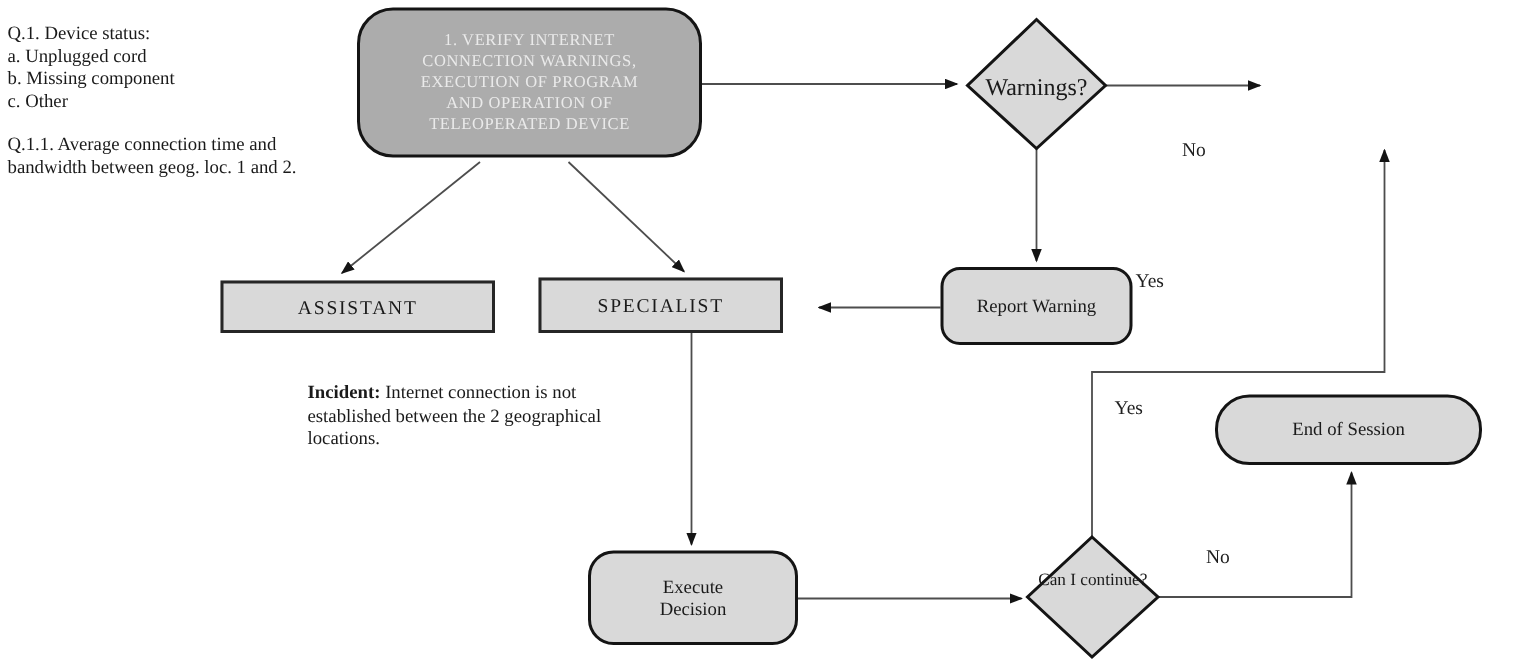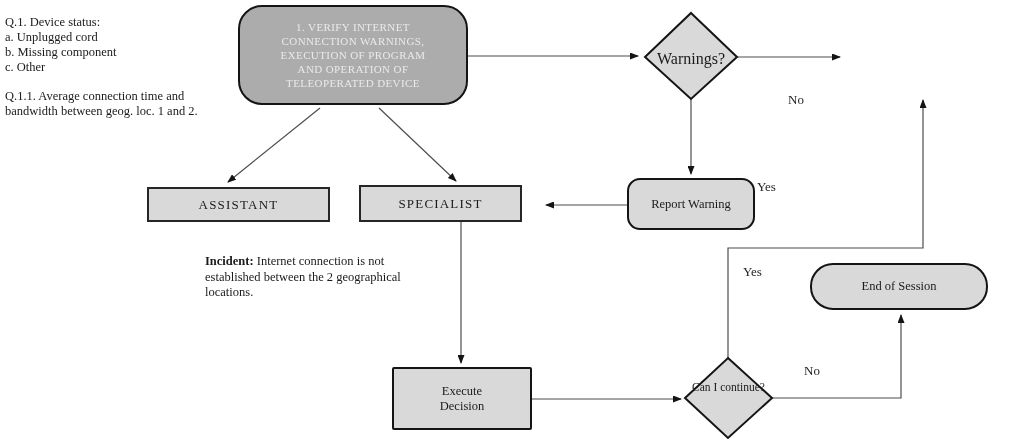--- a/index.html
+++ b/index.html
@@ -49,21 +49,21 @@
   .node.rect {
     border: 2px solid #262626;
     font-size: 13px;
     letter-spacing: 1.2px;
   }
   #node-verify   { left: 238px; top: 5px;   width: 230px; height: 100px; border-radius: 24px; padding: 0 36px; }
   #node-search   { left: 845px; top: 15px;  width: 160px; height: 80px;  border-radius: 16px; padding: 0 24px; }
   #node-assistant{ left: 131px; top: 187px; width: 183px; height: 35px; margin-left: 16px; }
   #node-specialist{ left: 359px; top: 185px; width: 163px; height: 37px; }
   #node-report   { left: 627px; top: 178px; width: 128px; height: 52px;  border-radius: 13px; padding: 0 16px; }
-  #node-execute  { left: 392px; top: 367px; width: 140px; height: 63px;  border-radius: 2px; padding: 16px 36px; }
+  #node-execute  { left: 392px; top: 367px; width: 140px; height: 63px;  border-radius: 17px; padding: 16px 36px; }
   #node-end      { left: 810px; top: 263px; width: 178px; height: 47px;  border-radius: 23px; }
   .diamond-label {
     position: absolute;
     text-align: center;
     font-size: 16px;
   }
   #label-warnings { left: 640px; top: 50px;  width: 102px; }
   #label-continue { left: 658px; top: 381px; width: 141px; white-space: nowrap; font-size: 11.5px; }
   .edge-label {
     position: absolute;

